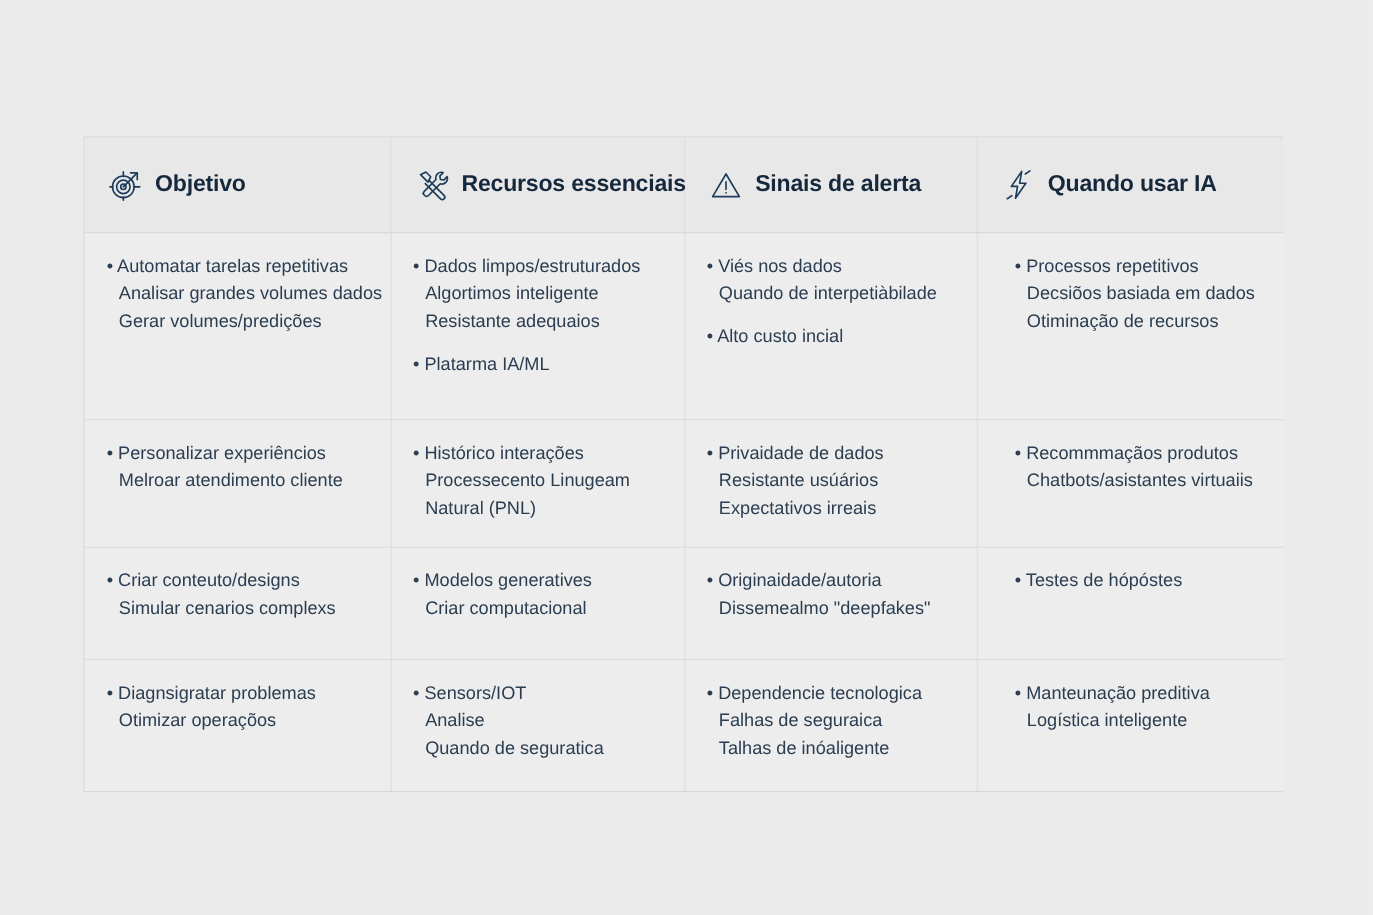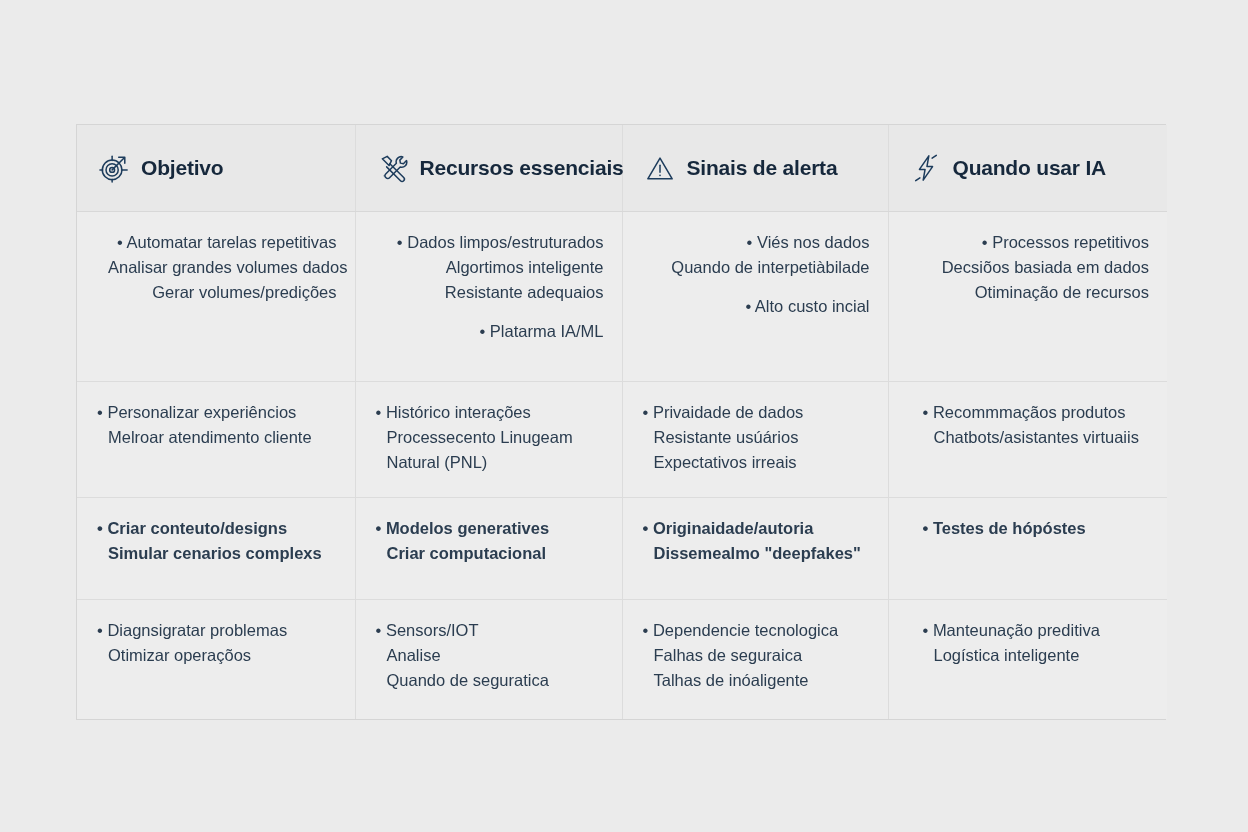--- a/index.html
+++ b/index.html
@@ -76,23 +76,23 @@
     background: #ededed;
     border-right: 1px solid #dcdcdc;
     border-bottom: 1px solid #dcdcdc;
     padding: 18px 18px 18px 20px;
     vertical-align: top;
     box-sizing: border-box;
   }
   tbody td:last-child { border-right: none; padding-left: 34px; }
   tbody tr:last-child td { border-bottom: none; }
 
-  tbody tr.r1 td { height: 170px; text-align: right; }
+  tbody tr.r1 td { height: 170px; }
   tbody tr.r2 td { height: 116px; }
-  tbody tr.r3 td { height: 102px; font-weight: bold; }
+  tbody tr.r3 td { height: 102px; }
   tbody tr.r4 td { height: 120px; }
 
   ul.cell-list {
     list-style: none;
     margin: 0;
     padding: 0;
   }
   ul.cell-list li.bullet-group {
     margin: 0 0 0 0;
     padding: 0;

